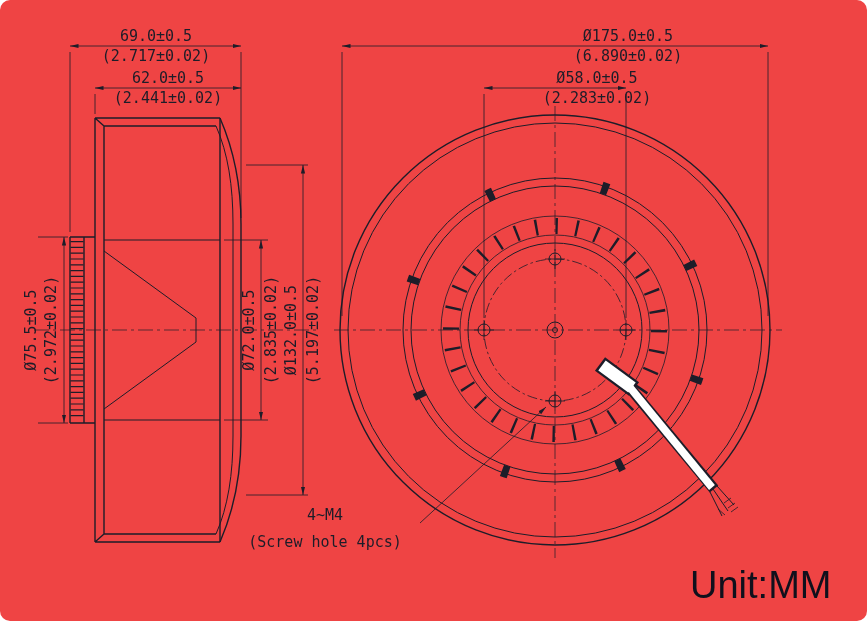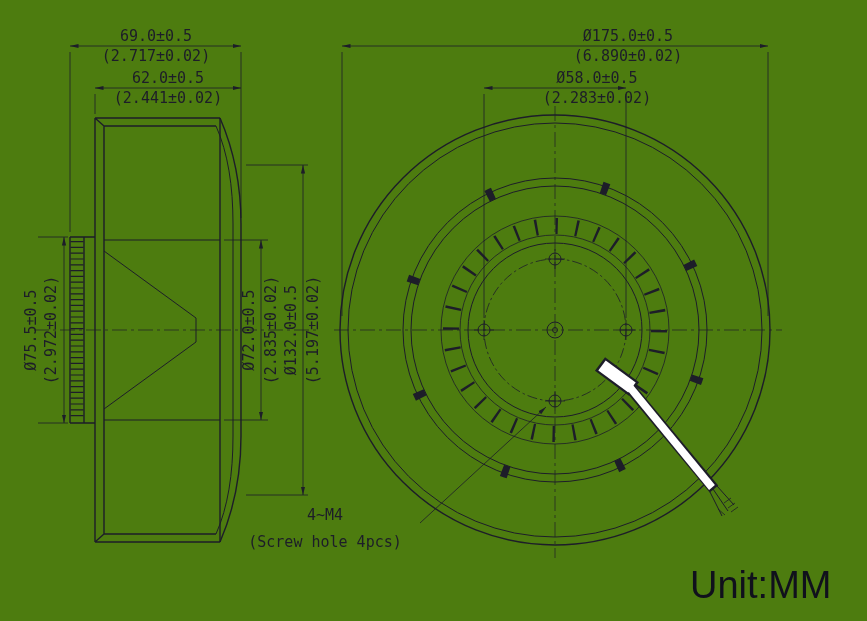--- a/index.html
+++ b/index.html
@@ -1,17 +1,17 @@
 <!DOCTYPE html>
 <html><head>
 <meta charset="utf-8">
 <style>
   html,body{margin:0;padding:0;background:#ffffff;}
-  .stage{position:relative;width:867px;height:621px;background:#4d7c0f;overflow:hidden;
-         font-family:"Liberation Sans",sans-serif;}
+  .stage{position:relative;width:867px;height:621px;background:#ef4444;overflow:hidden;
+         font-family:"Liberation Sans",sans-serif;border-radius:10px;}
   svg{display:block;}
   .ol{fill:none;stroke:#1d1d29;stroke-width:1.4;}
   .ml{fill:none;stroke:#1d1d29;stroke-width:1;}
   .tl{fill:none;stroke:#1d1d29;stroke-width:0.8;}
   .cl{fill:none;stroke:#1d1d29;stroke-width:0.7;stroke-dasharray:15 4 3 4;}
   .bc{fill:none;stroke:#1d1d29;stroke-width:0.8;stroke-dasharray:10 3 2.5 3;}
   .dimtext{font:15px "DejaVu Sans Mono","Liberation Mono",monospace;fill:#1d1d29;text-anchor:middle;}
   .unittext{font:38px "Liberation Sans","DejaVu Sans",sans-serif;fill:#10101c;text-anchor:start;}
 </style>
 </head>

